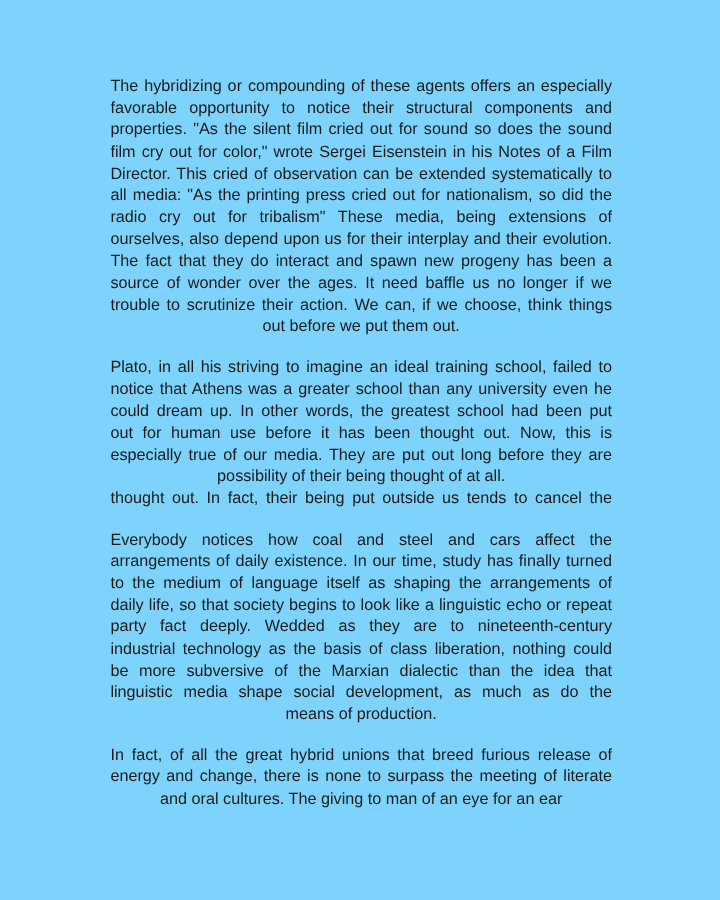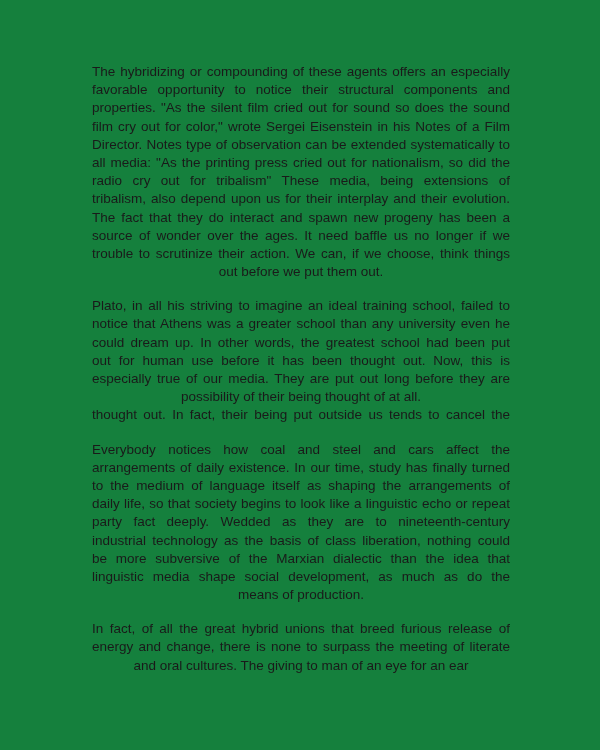--- a/index.html
+++ b/index.html
@@ -4,21 +4,21 @@
 <style>
   html, body { margin: 0; padding: 0; }
   body {
     width: 600px; height: 750px;
     background: #ffffff;
     overflow: hidden;
   }
   .page {
     position: relative;
     width: 600px; height: 750px;
-    background: #15803d;
+    background: #7dd3fc;
     box-sizing: border-box;
     padding: 63px 90px 0 92px;
   }
   .textblock { width: 418px; }
   p.para { margin: 0; padding: 0; }
   .line {
     font-family: "Liberation Sans", "DejaVu Sans", sans-serif;
     font-size: 13.5px;
     font-weight: 400;
     color: #1a1a1a;
@@ -41,24 +41,24 @@
 
 <div class="page">
   <div class="textblock">
 
     <p class="para">
       </p>
       <div class="line j">The hybridizing or compounding of these agents offers an especially</div>
       <div class="line j">favorable opportunity to notice their structural components and</div>
       <div class="line j">properties. "As the silent film cried out for sound so does the sound</div>
       <div class="line j">film cry out for color," wrote Sergei Eisenstein in his Notes of a Film</div>
-      <div class="line j">Director. Notes type of observation can be extended systematically to</div>
+      <div class="line j">Director. This cried of observation can be extended systematically to</div>
       <div class="line j">all media: "As the printing press cried out for nationalism, so did the</div>
       <div class="line j">radio cry out for tribalism" These media, being extensions of</div>
-      <div class="line j">tribalism, also depend upon us for their interplay and their evolution.</div>
+      <div class="line j">ourselves, also depend upon us for their interplay and their evolution.</div>
       <div class="line j">The fact that they do interact and spawn new progeny has been a</div>
       <div class="line j">source of wonder over the ages. It need baffle us no longer if we</div>
       <div class="line j">trouble to scrutinize their action. We can, if we choose, think things</div>
       <div class="line last">out before we put them out.</div>
     <p></p>
 
     <p class="para">
       </p>
       <div class="line j">Plato, in all his striving to imagine an ideal training school, failed to</div>
       <div class="line j">notice that Athens was a greater school than any university even he</div>

